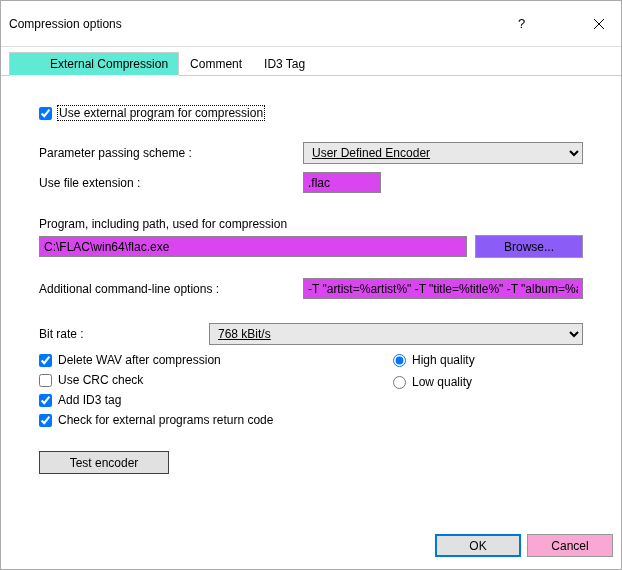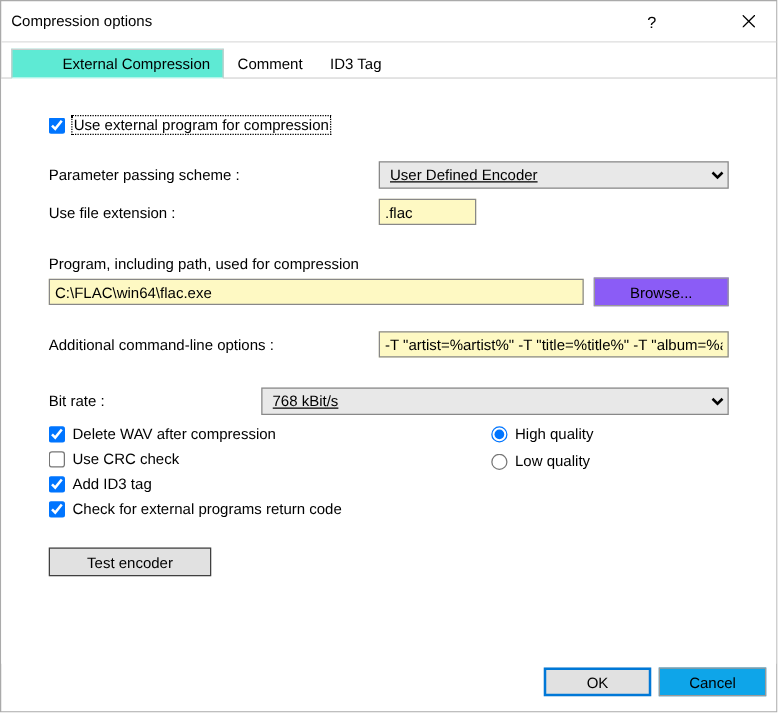--- a/index.html
+++ b/index.html
@@ -1,48 +1,48 @@
 <!DOCTYPE html>
 <html><head>
 <meta charset="utf-8">
 <style>
   * { box-sizing: border-box; font-family: "Segoe UI", Tahoma, sans-serif; font-size: 12px; }
   body { margin: 0; background: #fff; color: #000; }
   .window { width: 622px; height: 570px; border: 1px solid #aaa; background: #fff; position: relative; }
-  .titlebar { height: 33px; display: flex; align-items: center; padding: 0 0 0 8px; border-bottom: 1px solid #ddd; gap: 32px; }
+  .titlebar { height: 46px; display: flex; align-items: center; padding: 0 0 0 8px; border-bottom: 1px solid #ddd; gap: 32px; }
   .titlebar .title { flex: 1; font-size: 12px; }
   .titlebar .btn { width: 45px; height: 30px; display: flex; align-items: center; justify-content: center; cursor: pointer; }
   .titlebar svg { width: 10px; height: 10px; }
   .tabs { display: flex; padding: 4px 8px 0 8px; border-bottom: 1px solid #ccc; }
   .tab { padding: 4px 10px; border: 1px solid transparent; border-bottom: none; cursor: pointer; position: relative; top: 1px; }
   .tab.active { border-color: #ccc; background: #5eead4; border-bottom: 1px solid #fff; padding-left: 40px; }
   .content { padding: 30px 38px 16px 38px; background: #fff; height: 468px; }
   .row { display: flex; align-items: center; margin-bottom: 8px; }
   .checkbox-row { display: flex; align-items: center; margin-bottom: 6px; }
   input[type=checkbox], input[type=radio] { margin: 0 6px 0 0; width: 13px; height: 13px; }
   .dotted-focus { outline: 1px dotted #000; outline-offset: 0px; padding: 0 1px; }
   .field-label { width: 264px; }
-  select, input[type=text] { font-size: 12px; padding: 2px 4px; border: 1px solid #888; background: #fef9c3; height: 21px; }
+  select, input[type=text] { font-size: 12px; padding: 2px 4px; border: 1px solid #888; background: #d946ef; height: 21px; }
   select { height: 22px; background: #e8e8e8; text-decoration: underline; }
   .select-wide { flex: 1; }
   .ext-input { width: 78px; }
   .section-gap { height: 16px; }
   .prog-row input[type=text] { flex: 1; margin-right: 8px; }
   .browse-btn { width: 108px; height: 23px; border: 1px solid #999; background: #8b5cf6; cursor: pointer; }
   .addl-row .field-label { width: 264px; }
   .addl-row input[type=text] { flex: 1; }
   .bitrate-row .field-label { width: 170px; }
   .bitrate-row select { flex: 1; }
   .lower { display: flex; margin-top: 8px; }
   .col-left { flex: 1; }
   .col-right { width: 190px; }
   .radio-row { display: flex; align-items: center; margin-bottom: 8px; }
   .test-btn { width: 130px; height: 23px; border: 1px solid #404040; background: #e1e1e1; cursor: pointer; margin-top: 18px; }
   .footer { position: absolute; bottom: 12px; right: 8px; display: flex; gap: 6px; }
-  .footer button { width: 86px; height: 23px; border: 1px solid #999; background: #0ea5e9; cursor: pointer; }
+  .footer button { width: 86px; height: 23px; border: 1px solid #999; background: #f9a8d4; cursor: pointer; }
   .footer .ok-btn { border: 2px solid #0078d7; background: #e1e1e1; }
   .help-q { font-size: 13px; font-weight: normal; }
 </style>
 </head>
 <body>
 
 <div class="window">
   <div class="titlebar">
     <span class="title">Compression options</span>
     <div class="btn">

